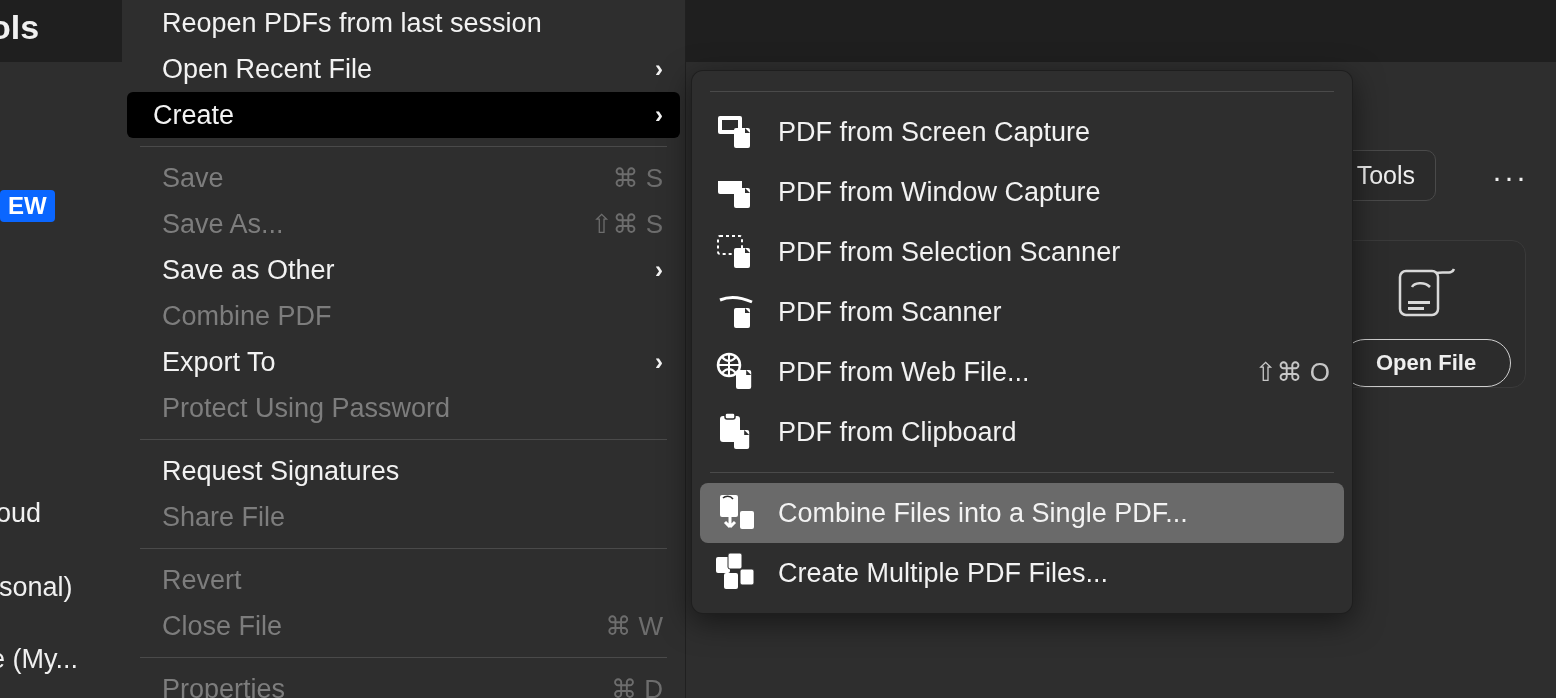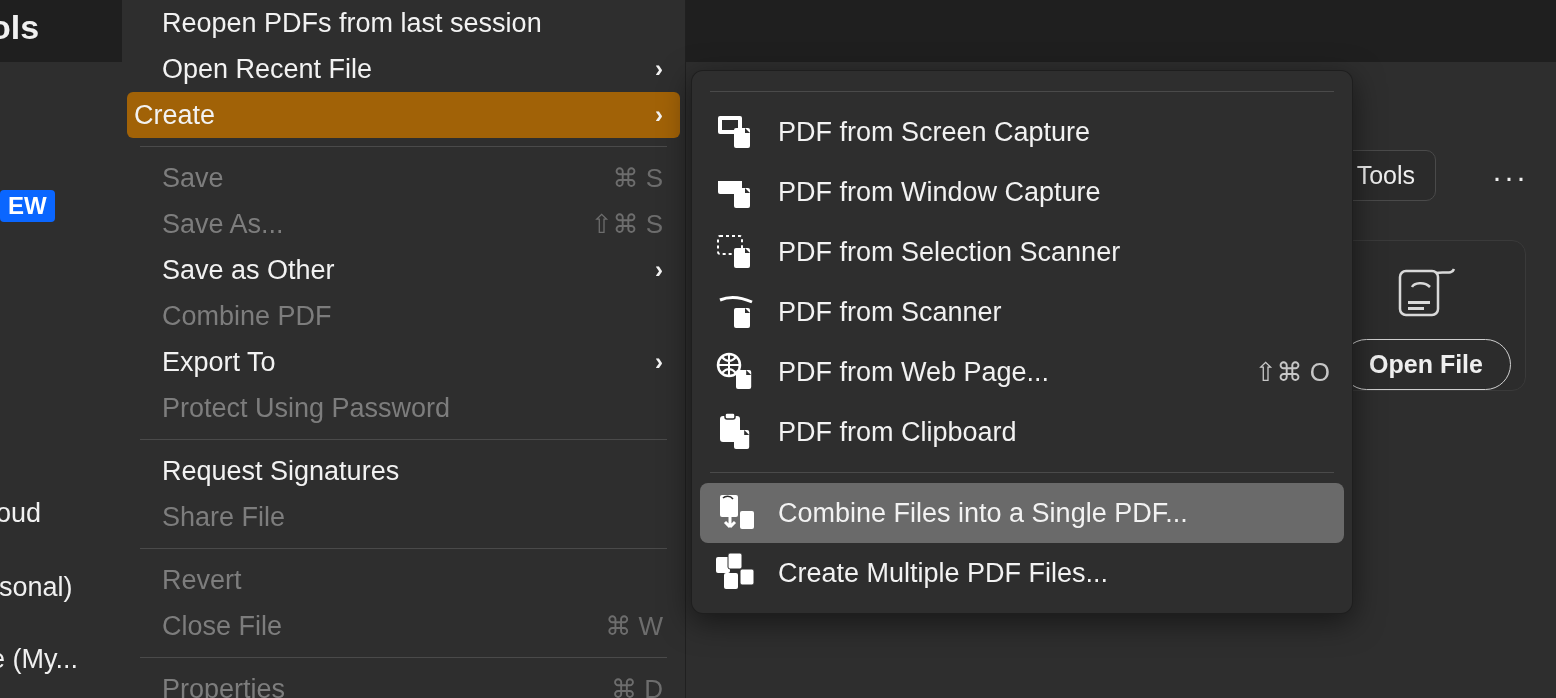--- a/index.html
+++ b/index.html
@@ -90,21 +90,21 @@
     margin: 0 auto 18px;
     border-radius: 8px;
   }
   .open-file-icon svg { width: 100%; height: 100%; }
   .open-file-btn {
     border: 1.5px solid #cfcfcf;
     border-radius: 28px;
     width: 170px;
     margin: 0 auto;
     padding: 10px 0;
-    font-size: 25px;
+    font-size: 22px;
     font-weight: 700;
     color: #efefef;
   }
 
   
   .menu-main {
     position: absolute;
     left: 122px;
     top: 0;
     width: 564px;
@@ -125,24 +125,24 @@
     margin-left: 20px;
   }
   .menu-item .shortcut {
     font-size: 26px;
     color: #c7c7c7;
     font-weight: 400;
   }
   .menu-item.disabled { color: #7d7d7d; }
   .menu-item.disabled .shortcut { color: #6d6d6d; }
   .menu-item.highlight {
-    background: #a16207;
+    background: #000000;
     border-radius: 6px;
     margin: 0 5px;
-    padding: 0 17px 0 7px;
+    padding: 0 17px 0 26px;
   }
   .chevron {
     font-size: 24px;
     color: #f2f2f2;
     font-weight: 700;
   }
   .menu-sep {
     height: 1px;
     background: #4a4a4a;
     margin: 8px 18px;
@@ -309,21 +309,21 @@
         </svg></span>
       <span class="label">PDF from Scanner</span>
     </div>
     <div class="sub-item">
       <span class="sicon"><svg viewBox="0 0 46 40" fill="none">
           <circle cx="15" cy="13" r="11" fill="none" stroke="#fff" stroke-width="2.5"></circle>
           <path d="M4 13 H26 M15 2 V24 M8 5 Q15 13 22 5 M8 21 Q15 13 22 21" stroke="#fff" stroke-width="2" fill="none"></path>
           <rect x="22" y="18" width="15.2" height="19" rx="2" fill="#fff"></rect>
           <path d="M32.2 18 L37.2 23 L32.2 23 Z" fill="#2e2e2e"></path>
         </svg></span>
-      <span class="label">PDF from Web Page...</span>
+      <span class="label">PDF from Web File...</span>
       <span class="shortcut">⇧⌘ O</span>
     </div>
     <div class="sub-item">
       <span class="sicon"><svg viewBox="0 0 46 40" fill="none">
           <rect x="6" y="4" width="20" height="26" rx="3" fill="#fff"></rect>
           <rect x="11" y="1" width="10" height="6" rx="2" fill="#fff" stroke="#2e2e2e" stroke-width="1.5"></rect>
           <rect x="20" y="18" width="15.2" height="19" rx="2" fill="#fff"></rect>
           <path d="M30.200000000000003 18 L35.2 23 L30.200000000000003 23 Z" fill="#2e2e2e"></path>
         </svg></span>
       <span class="label">PDF from Clipboard</span>

